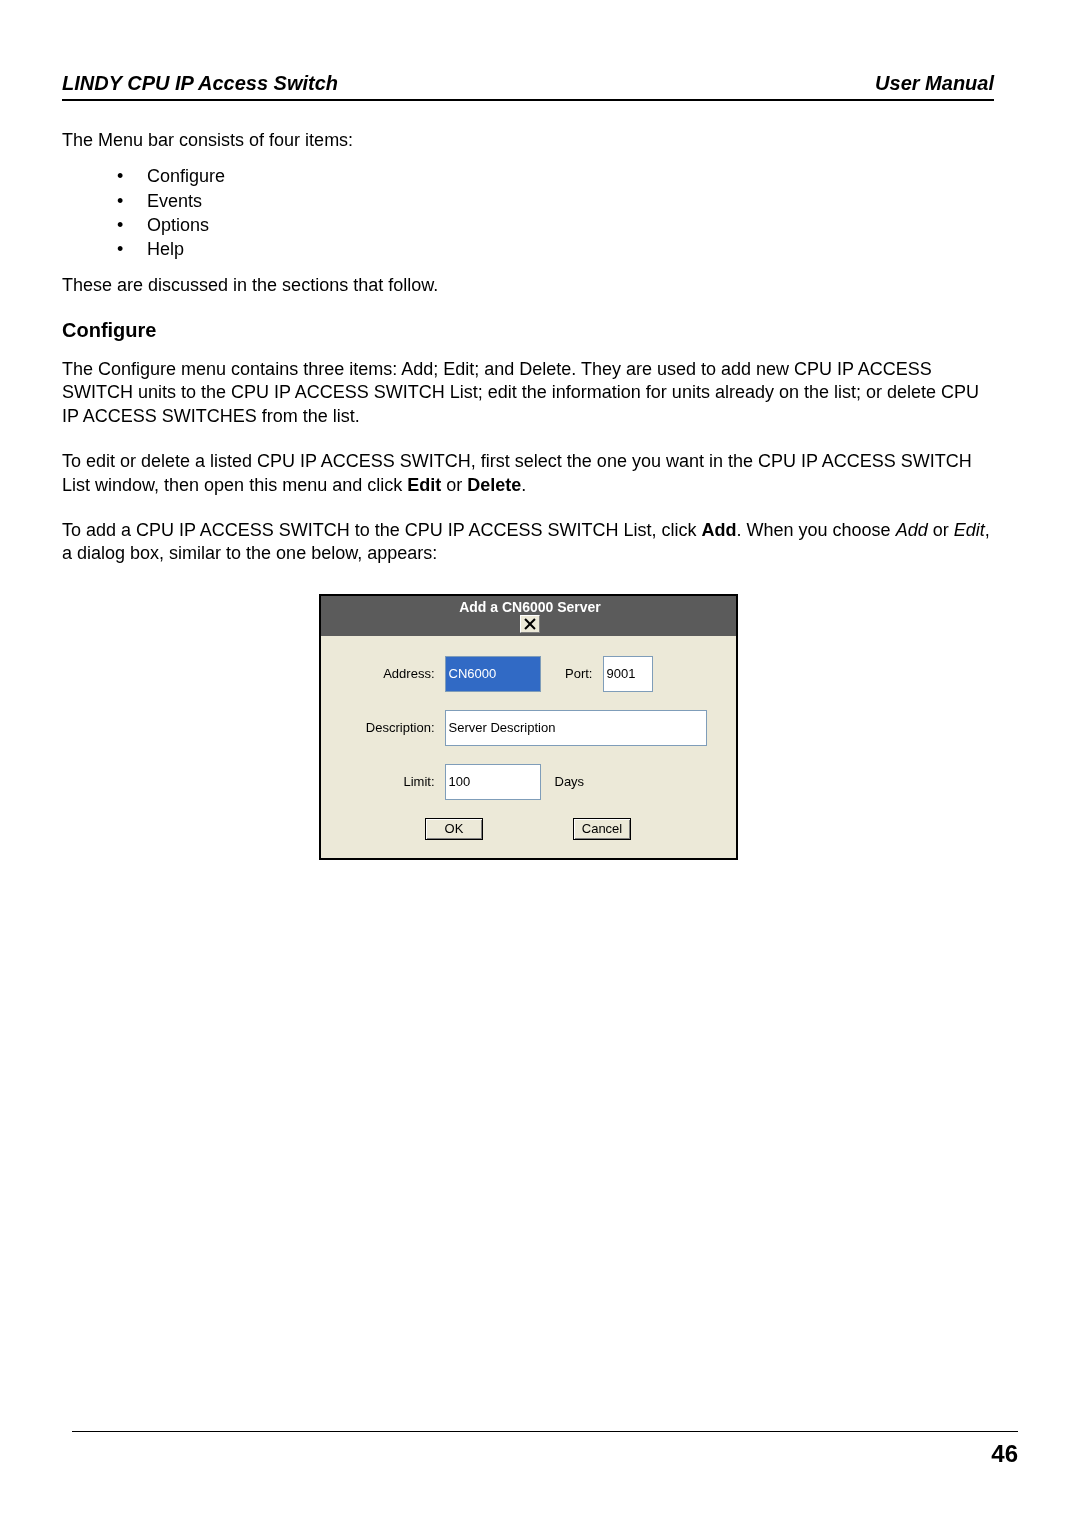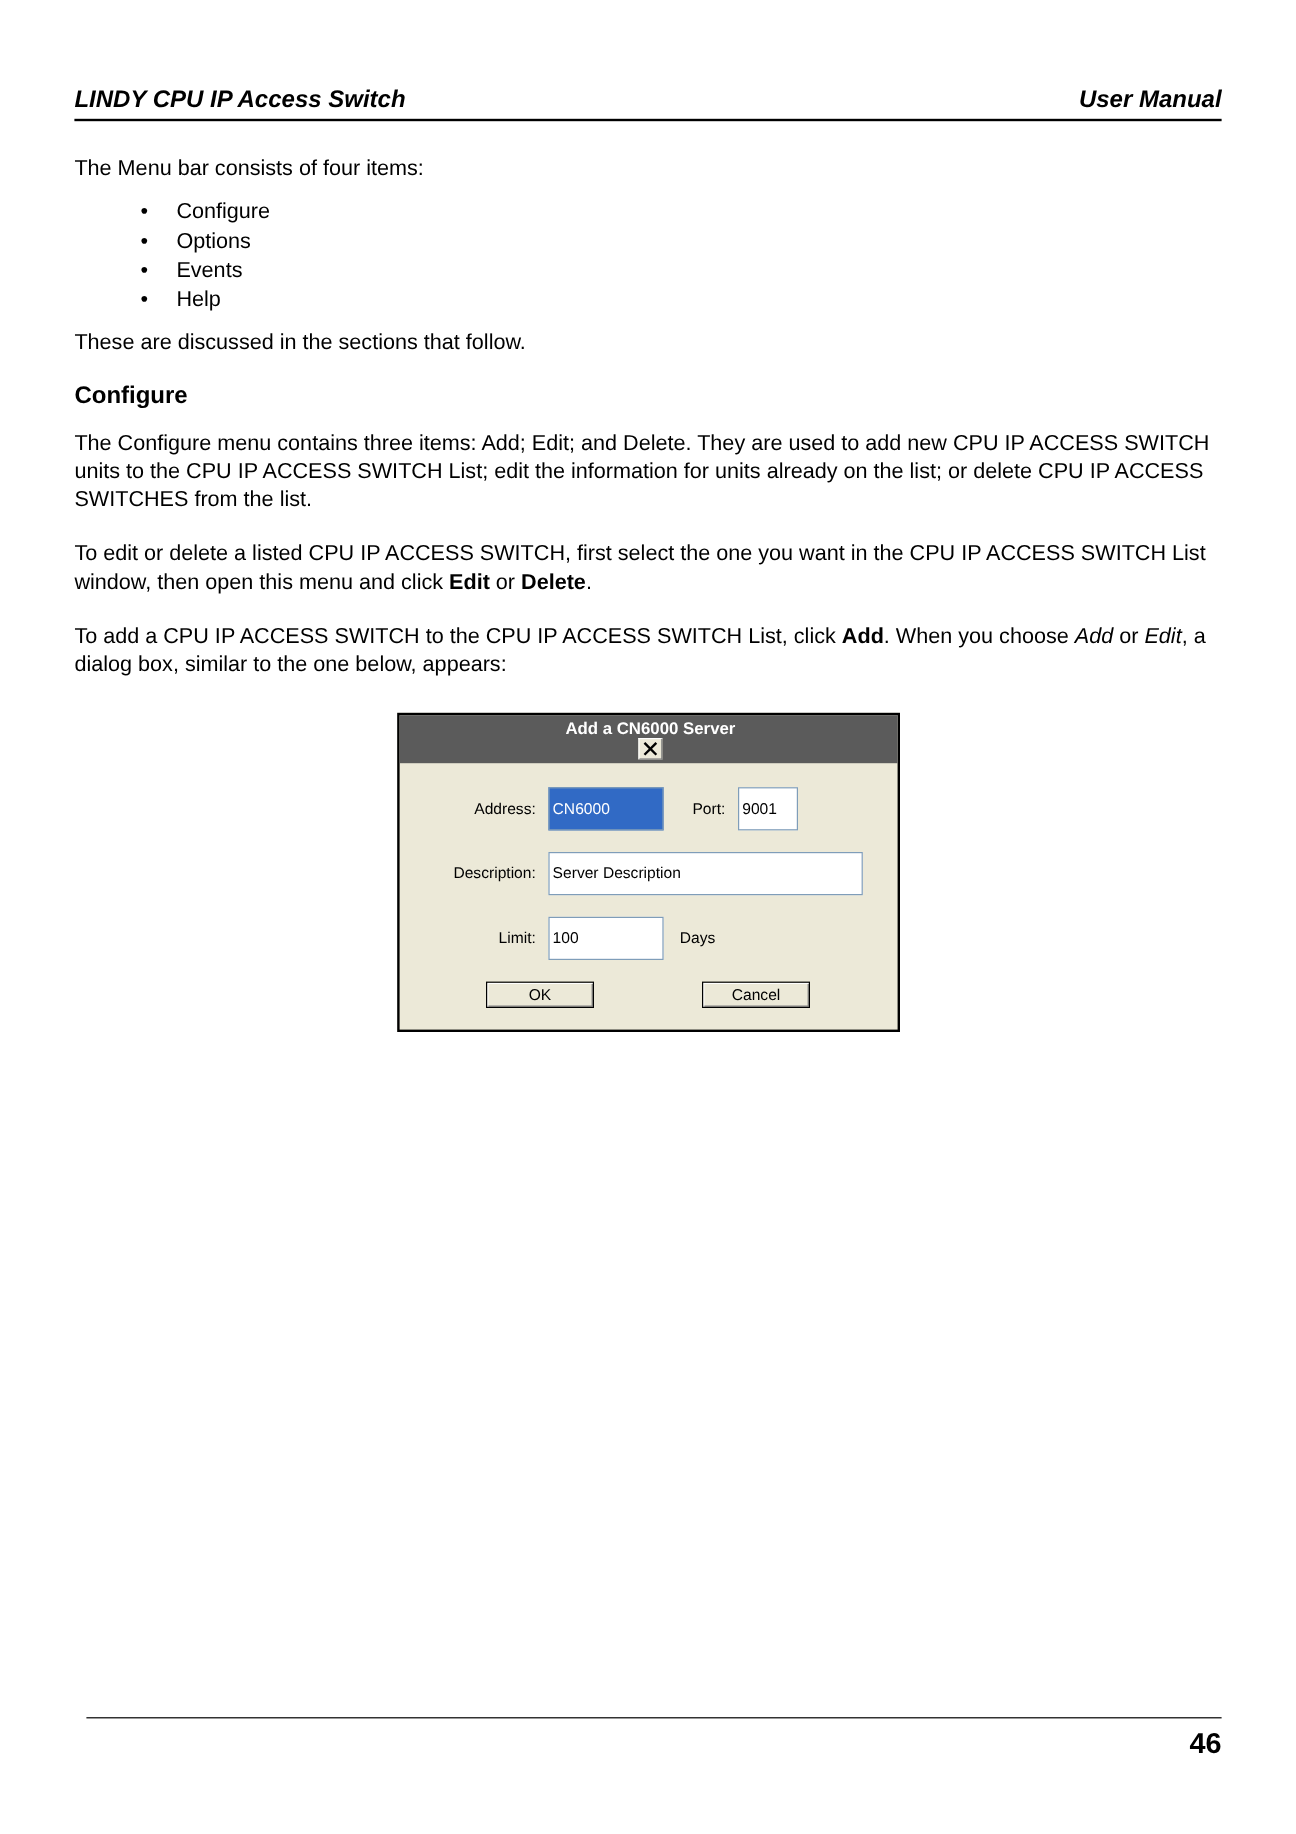--- a/index.html
+++ b/index.html
@@ -4,21 +4,21 @@
 <style>
   body {
     margin: 0;
     padding: 0;
     background: #fff;
     font-family: Arial, Helvetica, sans-serif;
     color: #000;
     width: 1080px;
   }
   .page {
-    padding: 72px 62px 40px 62px;
+    padding: 72px 86px 40px 62px;
     box-sizing: border-box;
     width: 1080px;
     min-height: 1528px;
     position: relative;
   }
   .header-row {
     display: flex;
     justify-content: space-between;
     font-weight: bold;
     font-style: italic;
@@ -167,21 +167,21 @@
     padding-left:14px;
   }
   .button-row {
     display:flex;
     justify-content:center;
     gap:90px;
     margin-top:10px;
     margin-bottom:4px;
   }
   .btn {
-    width:90px;
+    width:58px;
     height:22px;
     background:#ece9d8;
     border:1px solid #000;
     font-size:13px;
     font-family:Tahoma,Arial,sans-serif;
     box-shadow: inset 1px 1px 0 #fff, inset -1px -1px 0 #808080;
   }
 
   .footer {
     position:absolute;
@@ -202,22 +202,22 @@
   <div class="header-row">
     <span>LINDY CPU IP Access Switch</span>
     <span>User Manual</span>
   </div>
 
 
   <p class="body-text">The Menu bar consists of four items:</p>
 
   <ul class="bullets">
     <li>Configure</li>
+    <li>Events</li>
     <li>Options</li>
-    <li>Events</li>
     <li>Help</li>
   </ul>
 
   <p class="body-text">These are discussed in the sections that follow.</p>
 
 
   <h3>Configure</h3>
 
   <p class="para">The Configure menu contains three items: Add; Edit; and Delete. They are used to add new CPU IP ACCESS SWITCH units to the CPU IP ACCESS SWITCH List; edit the information for units already on the list; or delete CPU IP ACCESS SWITCHES from the list.</p>
 

